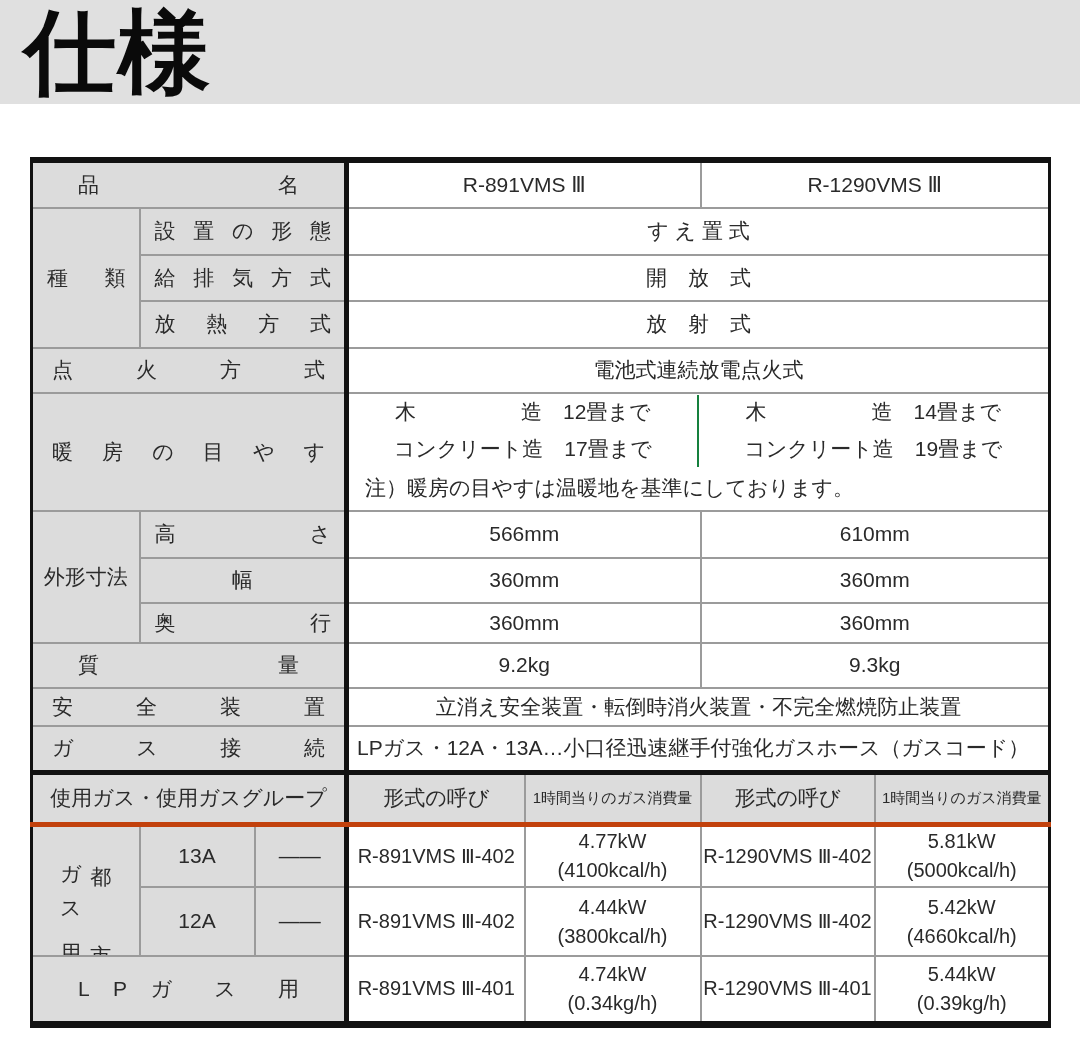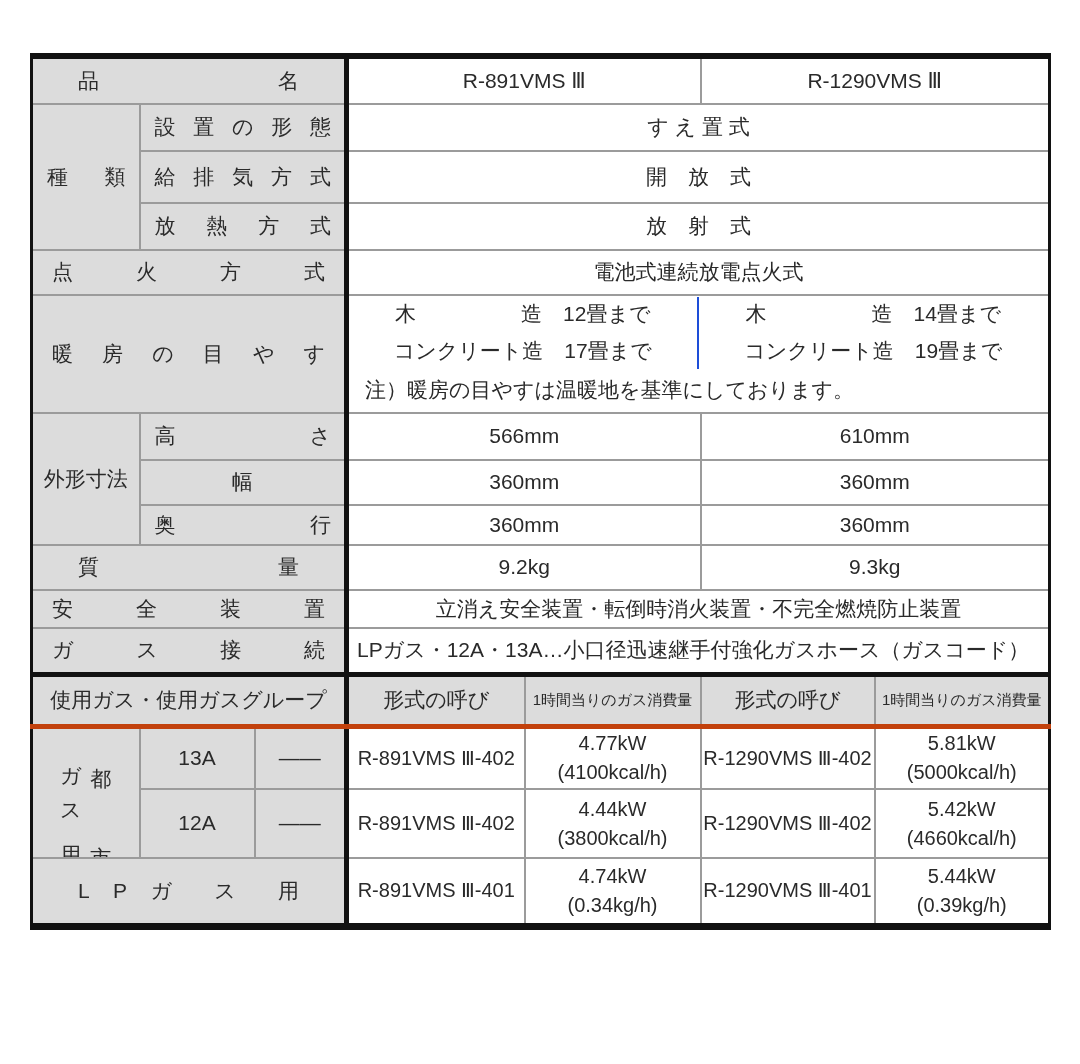--- a/index.html
+++ b/index.html
@@ -27,32 +27,35 @@
   .pad-wide{padding-left:45px;padding-right:45px;}
   .tkL{border-left:5px solid #121212;}
   tr.tk td{border-top:5px solid #121212;border-bottom:5px solid #c2410c;}
   .small{font-size:15px;margin-left:44px;}
   .model{font-size:20px;}
   .two{white-space:pre-line;font-size:20px;line-height:1.45;}
   .lft{text-align:left;padding-left:8px;}
   .warm-cell{padding:0;}
   .warm{display:grid;grid-template-columns:1fr 1fr;grid-template-rows:72px 42px;height:114px;}
   .warm-m1,.warm-m2{white-space:pre-line;text-align:center;line-height:1.75;display:flex;align-items:center;justify-content:center;height:100%;}
-  .warm-m1{border-right:2px solid #1d4ed8;}
+  .warm-m1{border-right:2px solid #15803d;}
   .warm-note{grid-column:1/3;text-align:left;align-self:center;margin-left:16px;}
   .vtext{
     writing-mode:vertical-rl;white-space:pre-line;display:inline-block;
     text-align:justify;text-align-last:justify;height:78px;line-height:30px;font-size:21px;
   }
 </style>
 </head>
 <body>
 
 <div class="page">
 
+  <header class="band">
+    <h1>仕様</h1>
+  </header>
 
   <table class="spec">
     <colgroup>
       <col style="width:108px">
         <col style="width:115px">
         <col style="width:92px">
       <col style="width:178px">
         <col style="width:176px">
         <col style="width:174px">
         <col style="width:175px">
@@ -63,21 +66,21 @@
       <td colspan="3" class="g j pad-wide">品 名</td>
       <td colspan="2" class="c tkL">R-891VMS Ⅲ</td>
       <td colspan="2" class="c">R-1290VMS Ⅲ</td>
     </tr>
 
     <tr style="height:47px">
       <td rowspan="3" class="g j pad-sm">種 類</td>
       <td colspan="2" class="g j pad-sm">設 置 の 形 態</td>
       <td colspan="4" class="c tkL">す え 置 式</td>
     </tr>
-    <tr style="height:52px">
+    <tr style="height:46px">
       <td colspan="2" class="g j pad-sm">給 排 気 方 式</td>
       <td colspan="4" class="c tkL">開　放　式</td>
     </tr>
     <tr style="height:47px">
       <td colspan="2" class="g j pad-sm">放 熱 方 式</td>
       <td colspan="4" class="c tkL">放　射　式</td>
     </tr>
 
     <tr style="height:45px">
       <td colspan="3" class="g j pad">点 火 方 式</td>

